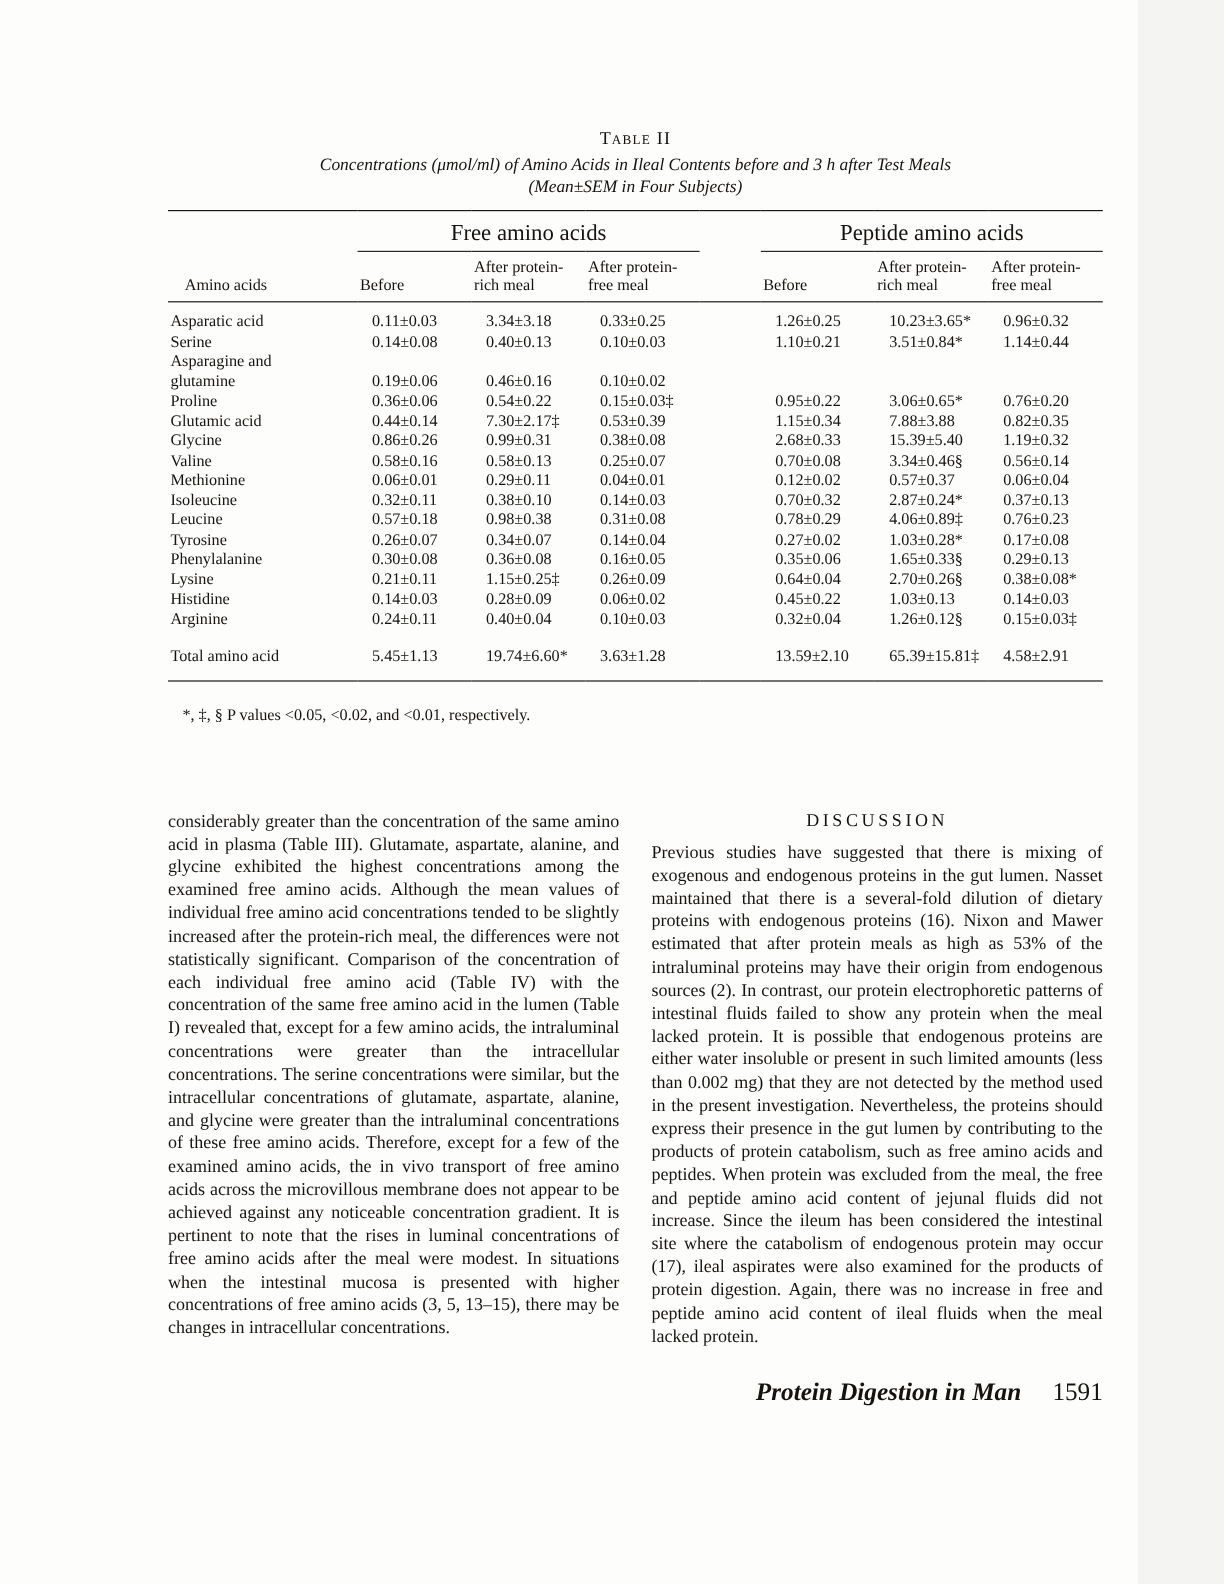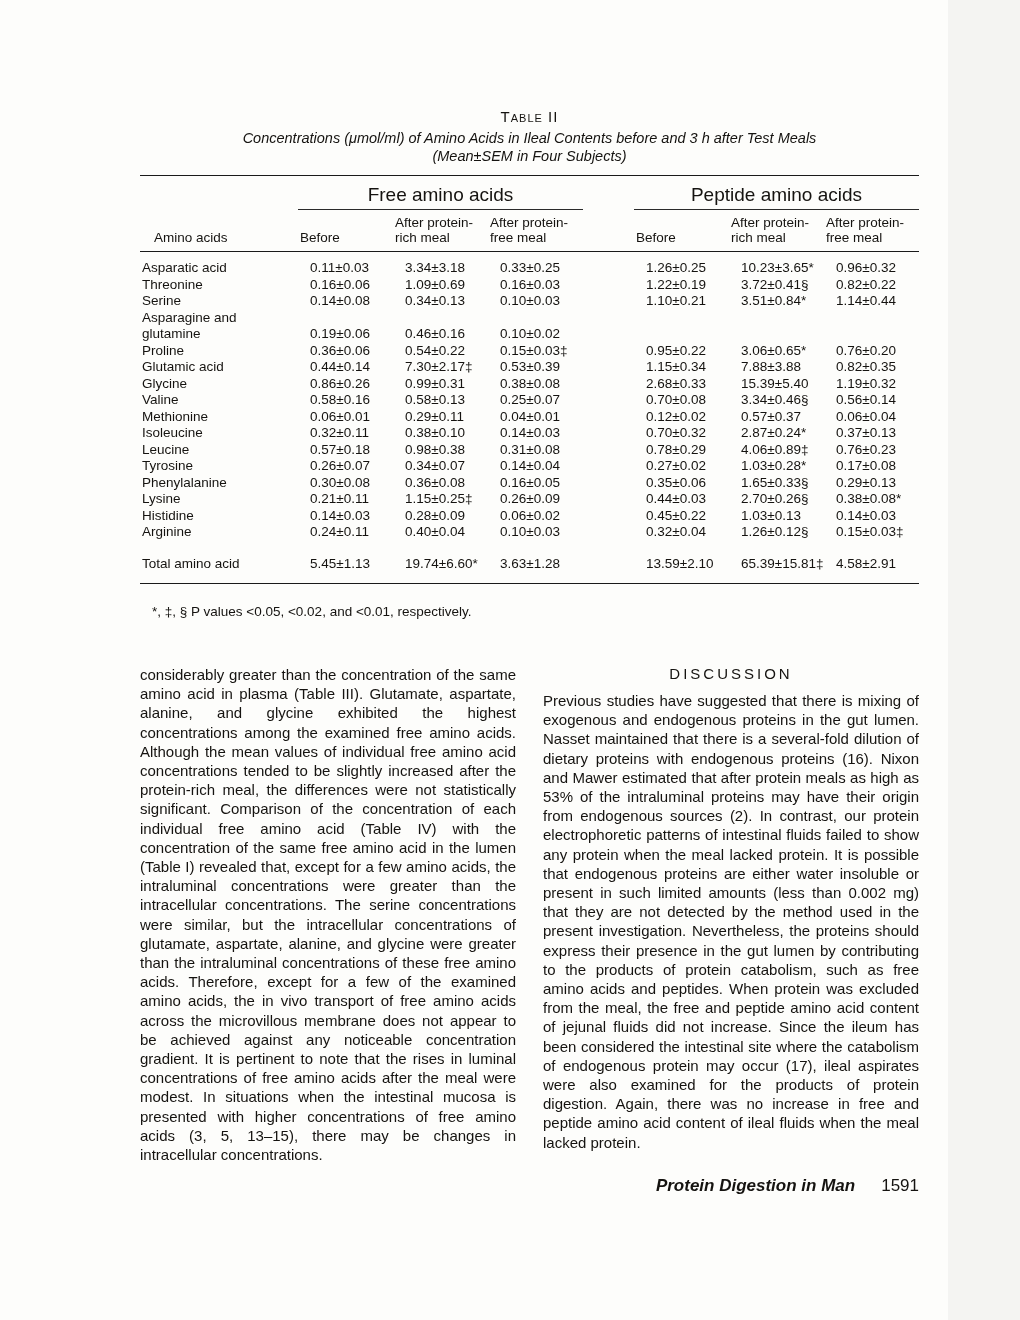--- a/index.html
+++ b/index.html
@@ -3,21 +3,21 @@
 <meta charset="utf-8">
 <style>
   * { margin: 0; padding: 0; box-sizing: border-box; }
   html, body { background: #f4f4f2; }
   .page {
     position: relative;
     width: 948px;
     height: 1320px;
     background: #fdfdfb;
     color: #151310;
-    font-family: Liberation Sans, sans-serif;
+    font-family: Liberation Serif, serif;
     padding: 108px 101px 0 140px;
     overflow: hidden;
   }
 
   
   .table-block { width: 779px; }
   .table-label {
     text-align: center;
     font-variant: small-caps;
     letter-spacing: 1px;
@@ -83,21 +83,21 @@
   .footnote {
     font-size: 13.5px;
     margin-top: 20px;
     padding-left: 12px;
   }
 
   
   .columns {
     display: flex;
     gap: 27px;
-    margin-top: 46px;
+    margin-top: 72px;
     width: 779px;
   }
   .col { flex: 1 1 0; }
   .col p {
     font-size: 15px;
     line-height: 19.2px;
     text-align: justify;
     hyphens: auto;
   }
   .discussion-heading {
@@ -106,21 +106,21 @@
     font-weight: normal;
     letter-spacing: 3px;
     margin-bottom: 9px;
   }
   .footer-line {
     display: flex;
     justify-content: flex-end;
     align-items: baseline;
     gap: 26px;
     margin-top: 24px;
-    font-size: 17px;
+    font-size: 21px;
   }
   .running-title { font-style: italic; font-weight: 600; }
   .page-number { font-weight: 400; }
 </style>
 </head>
 <body>
 
 <div class="page">
 
   <section class="table-block">
@@ -166,33 +166,23 @@
             <td class="stub">Asparatic acid</td>
             <td class="val">0.11±0.03</td>
             <td class="val">3.34±3.18</td>
             <td class="val">0.33±0.25</td>
             <td class="gap"></td>
             <td class="val">1.26±0.25</td>
             <td class="val">10.23±3.65*</td>
             <td class="val">0.96±0.32</td>
           </tr>
           <tr>
-            <td class="stub">Threonine</td>
-            <td class="val">0.16±0.06</td>
-            <td class="val">1.09±0.69</td>
-            <td class="val">0.16±0.03</td>
-            <td class="gap"></td>
-            <td class="val">1.22±0.19</td>
-            <td class="val">3.72±0.41§</td>
-            <td class="val">0.82±0.22</td>
-          </tr>
-          <tr>
             <td class="stub">Serine</td>
             <td class="val">0.14±0.08</td>
-            <td class="val">0.34±0.13</td>
+            <td class="val">0.40±0.13</td>
             <td class="val">0.10±0.03</td>
             <td class="gap"></td>
             <td class="val">1.10±0.21</td>
             <td class="val">3.51±0.84*</td>
             <td class="val">1.14±0.44</td>
           </tr>
           <tr>
             <td class="stub">Asparagine and
 glutamine</td>
             <td class="val">0.19±0.06</td>
@@ -292,21 +282,21 @@
             <td class="val">0.35±0.06</td>
             <td class="val">1.65±0.33§</td>
             <td class="val">0.29±0.13</td>
           </tr>
           <tr>
             <td class="stub">Lysine</td>
             <td class="val">0.21±0.11</td>
             <td class="val">1.15±0.25‡</td>
             <td class="val">0.26±0.09</td>
             <td class="gap"></td>
-            <td class="val">0.44±0.03</td>
+            <td class="val">0.64±0.04</td>
             <td class="val">2.70±0.26§</td>
             <td class="val">0.38±0.08*</td>
           </tr>
           <tr>
             <td class="stub">Histidine</td>
             <td class="val">0.14±0.03</td>
             <td class="val">0.28±0.09</td>
             <td class="val">0.06±0.02</td>
             <td class="gap"></td>
             <td class="val">0.45±0.22</td>

